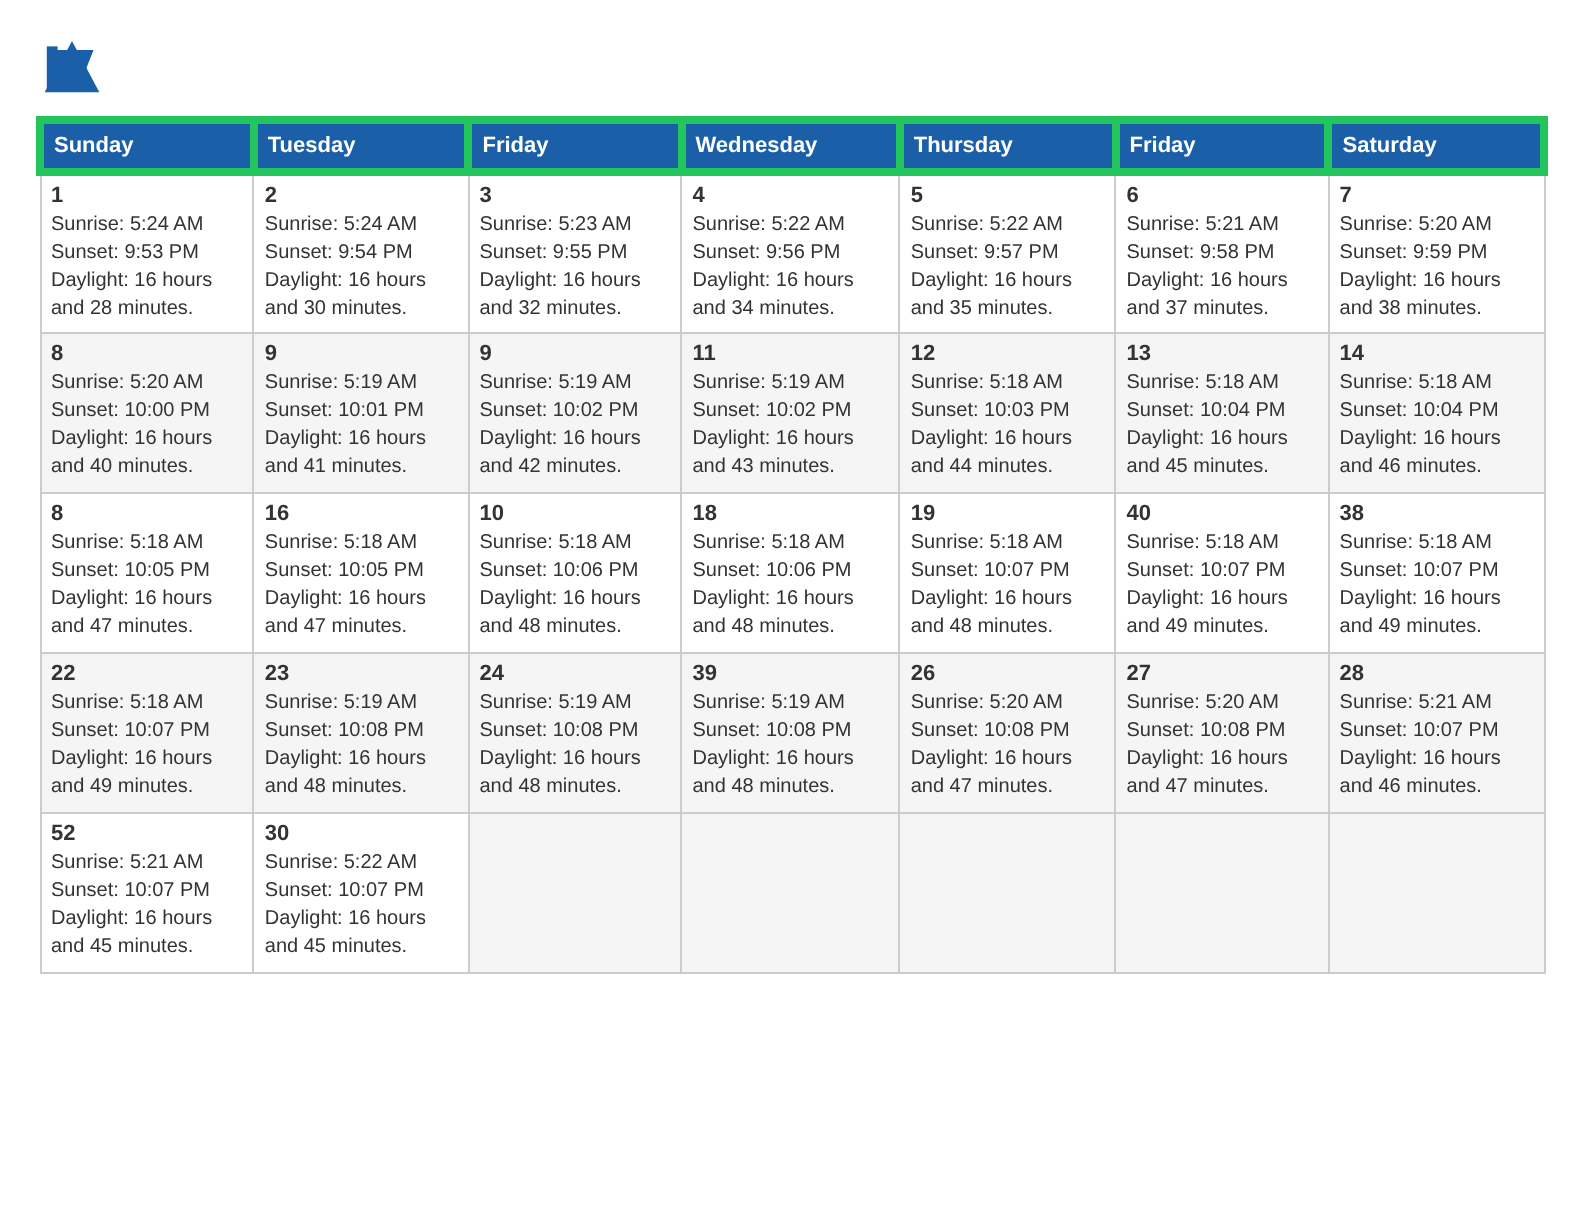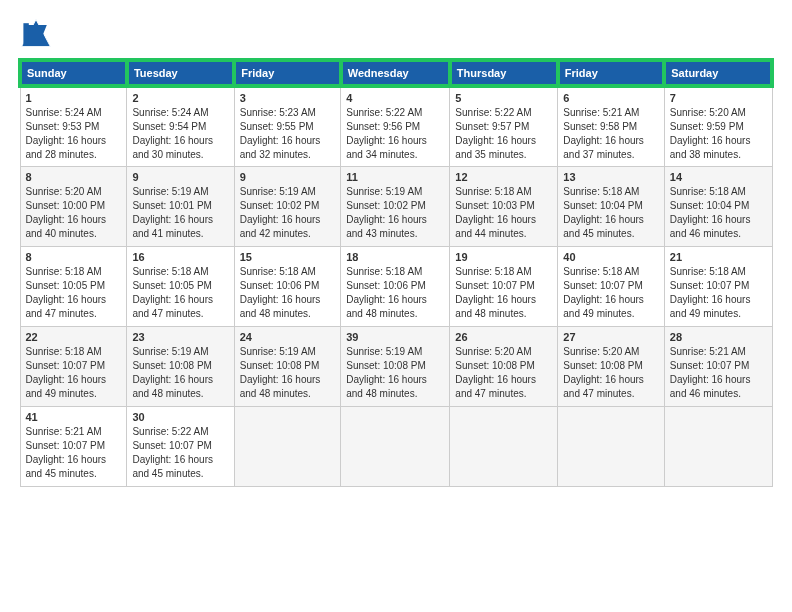--- a/index.html
+++ b/index.html
@@ -266,21 +266,21 @@
         </td>
           <td>
           <span class="day-num">16</span>
           <div class="day-info">
             Sunrise: 5:18 AM<br>
             Sunset: 10:05 PM<br>
             Daylight: 16 hours and 47 minutes.
           </div>
         </td>
           <td>
-          <span class="day-num">15</span>
+          <span class="day-num">10</span>
           <div class="day-info">
             Sunrise: 5:18 AM<br>
             Sunset: 10:06 PM<br>
             Daylight: 16 hours and 48 minutes.
           </div>
         </td>
           <td>
           <span class="day-num">18</span>
           <div class="day-info">
             Sunrise: 5:18 AM<br>
@@ -298,21 +298,21 @@
         </td>
           <td>
           <span class="day-num">40</span>
           <div class="day-info">
             Sunrise: 5:18 AM<br>
             Sunset: 10:07 PM<br>
             Daylight: 16 hours and 49 minutes.
           </div>
         </td>
           <td>
-          <span class="day-num">21</span>
+          <span class="day-num">38</span>
           <div class="day-info">
             Sunrise: 5:18 AM<br>
             Sunset: 10:07 PM<br>
             Daylight: 16 hours and 49 minutes.
           </div>
         </td>
         </tr>
         <tr>
           <td>
           <span class="day-num">22</span>
@@ -366,21 +366,21 @@
           <span class="day-num">28</span>
           <div class="day-info">
             Sunrise: 5:21 AM<br>
             Sunset: 10:07 PM<br>
             Daylight: 16 hours and 46 minutes.
           </div>
         </td>
         </tr>
         <tr>
           <td>
-          <span class="day-num">41</span>
+          <span class="day-num">52</span>
           <div class="day-info">
             Sunrise: 5:21 AM<br>
             Sunset: 10:07 PM<br>
             Daylight: 16 hours and 45 minutes.
           </div>
         </td>
           <td>
           <span class="day-num">30</span>
           <div class="day-info">
             Sunrise: 5:22 AM<br>

